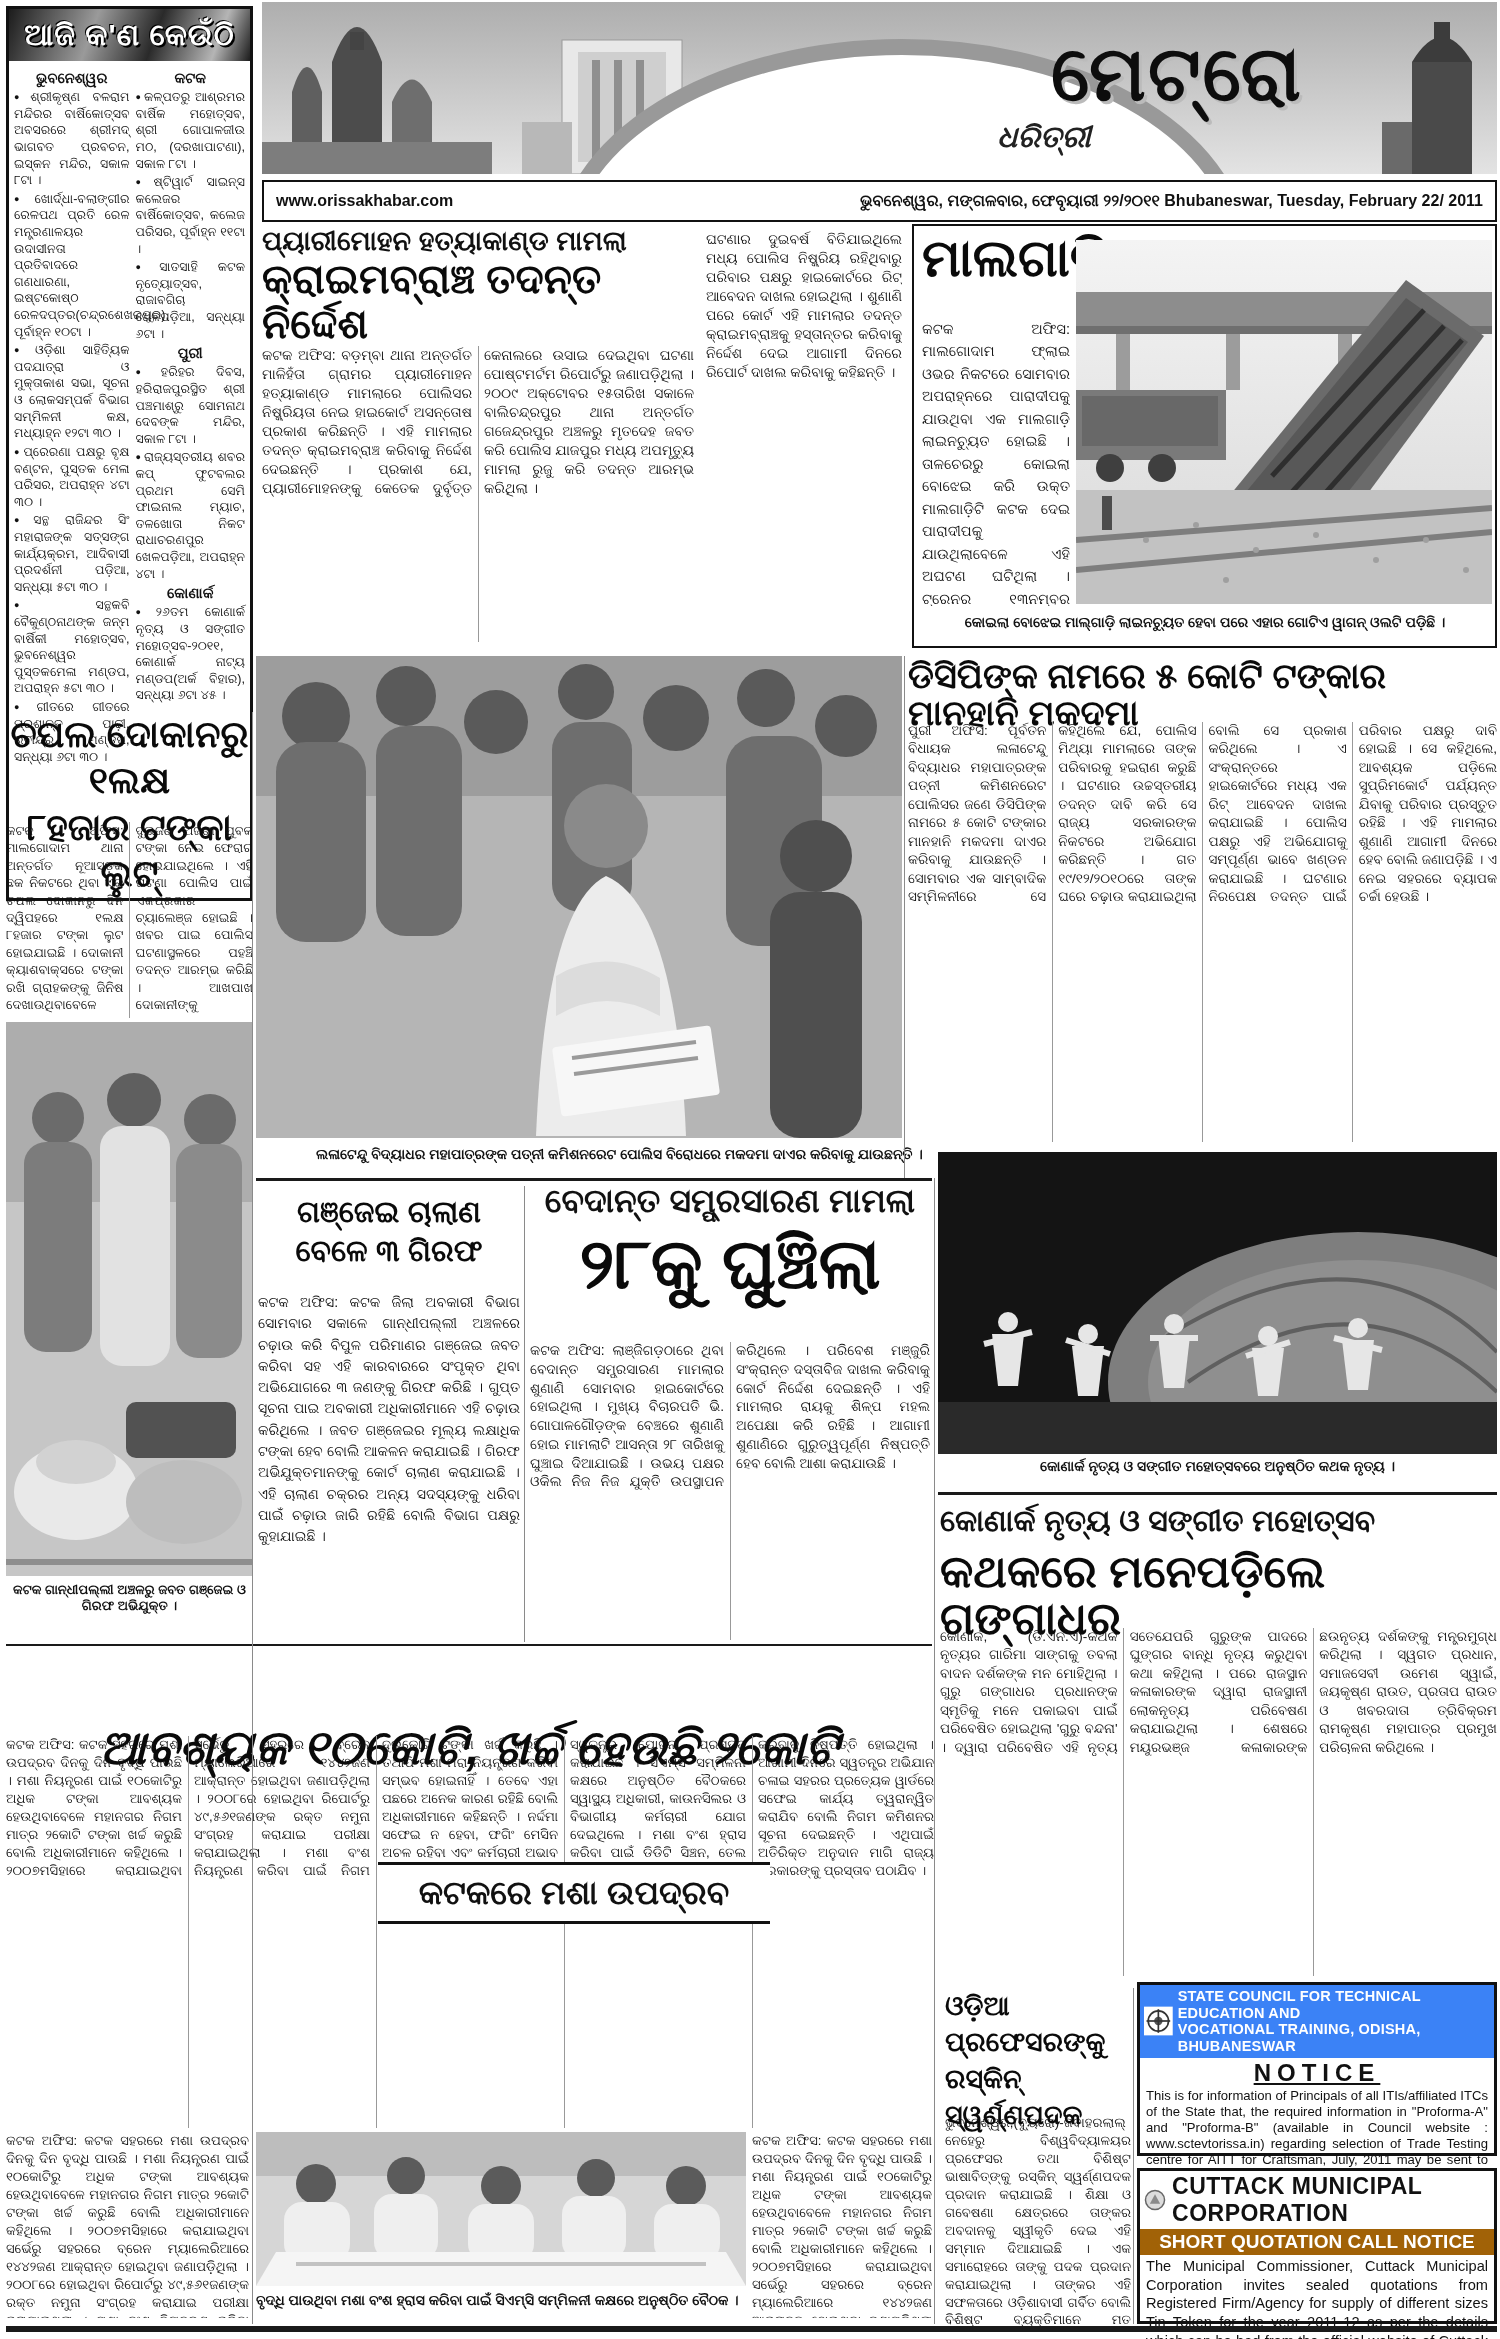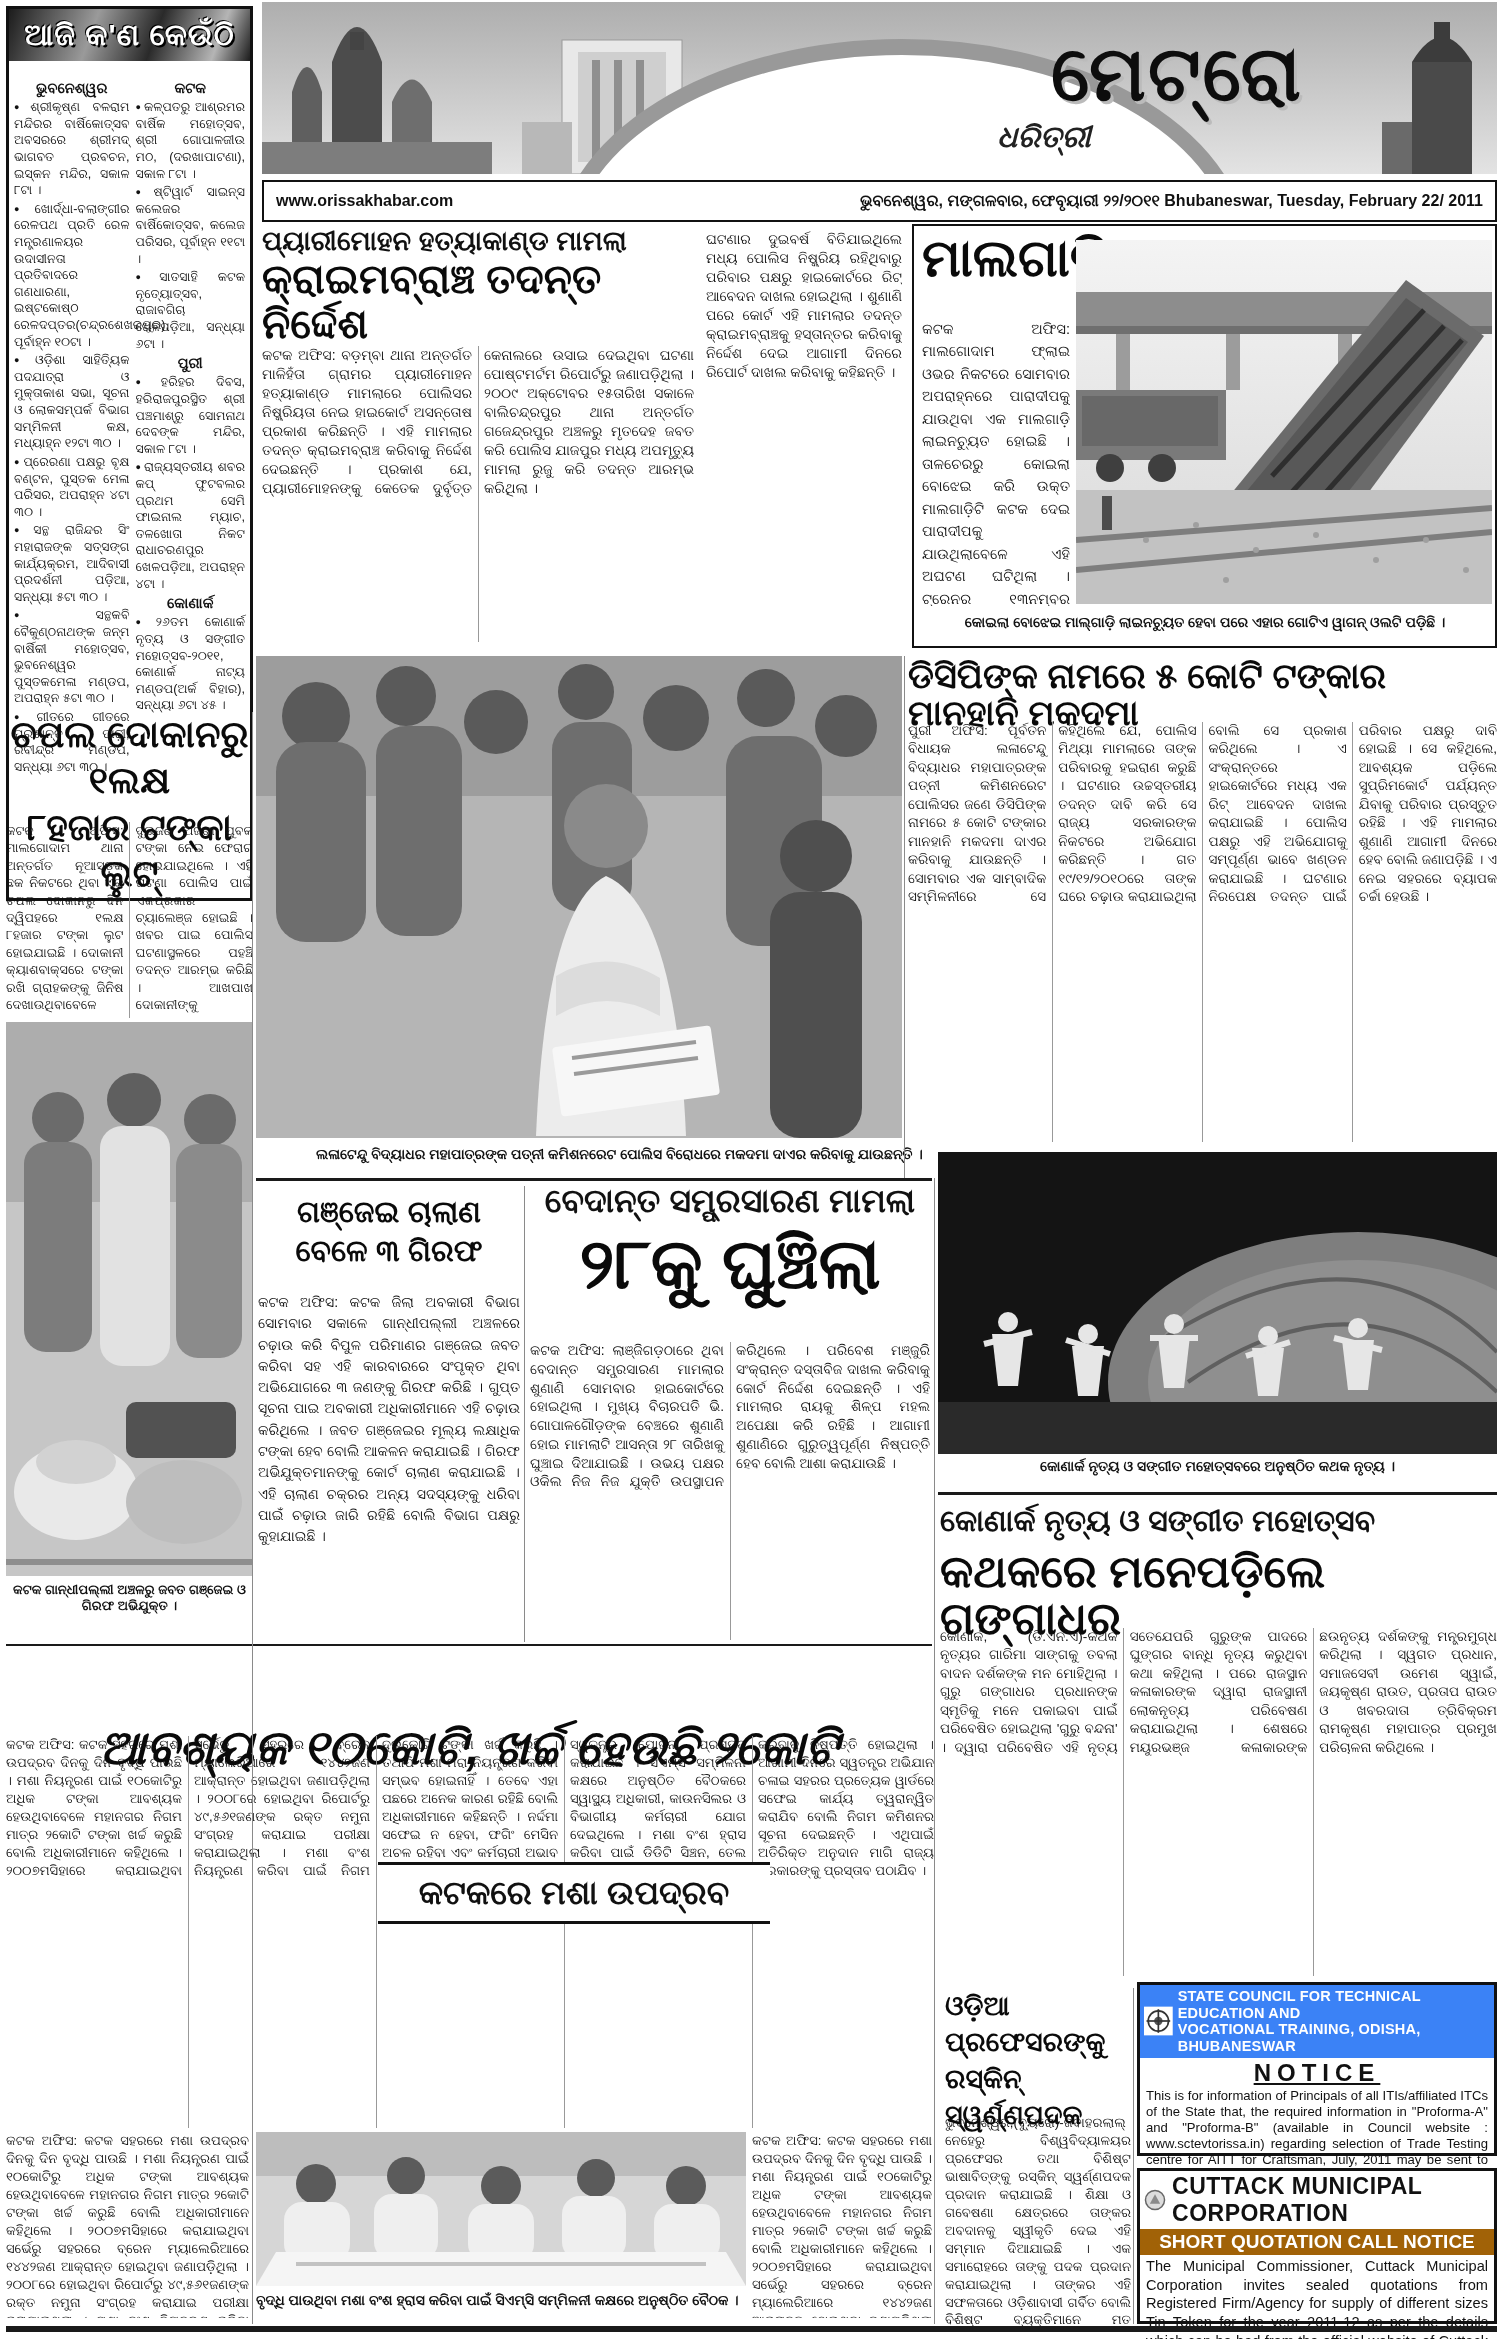--- a/index.html
+++ b/index.html
@@ -5,21 +5,21 @@
   html,body{margin:0;padding:0;background:#e9e9e9;}
   .page{position:relative;width:1500px;height:2339px;background:#ffffff;overflow:hidden;
         font-family:"Liberation Sans",sans-serif;color:#111;}
   .abs{position:absolute;}
   
   .listing-box{left:6px;top:6px;width:247px;height:895px;border:3px solid #111;box-sizing:border-box;background:#fff;}
   .listing-head{height:52px;background:linear-gradient(110deg,#1c1c1c 0%,#9a9a9a 35%,#2a2a2a 60%,#b5b5b5 85%,#1c1c1c 100%);
         display:flex;align-items:center;justify-content:center;}
   .listing-head span{font-size:30px;font-weight:800;color:#fff;letter-spacing:1px;
         text-shadow:2px 2px 0 #000,-1px -1px 0 #000;}
-  .listing-cols{display:flex;gap:6px;padding:16px 5px;}
+  .listing-cols{display:flex;gap:6px;padding:6px 5px;}
   .lcol{width:50%;font-size:12.6px;line-height:1.32;text-align:justify;}
   .city{font-weight:800;text-align:center;font-size:14.5px;margin:2px 0 1px 0;}
   .li{margin-bottom:2px;}
   .li::before{content:"●";font-size:9px;margin-right:2px;vertical-align:1px;}
   
   .masthead{left:262px;top:2px;width:1235px;height:172px;overflow:hidden;}
   .mast-title{left:705px;top:28px;width:420px;text-align:center;font-size:76px;font-weight:800;
         letter-spacing:2px;color:#0d0d0d;text-shadow:3px 3px 0 #bbb;}
   .mast-sub{left:735px;top:118px;width:200px;font-size:30px;font-style:italic;font-weight:700;color:#222;}
   

